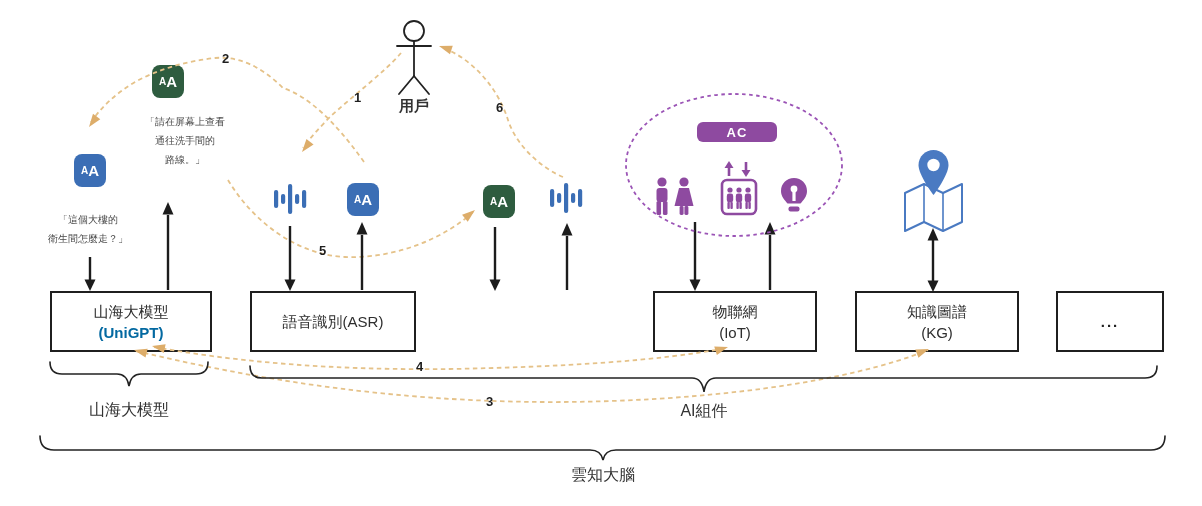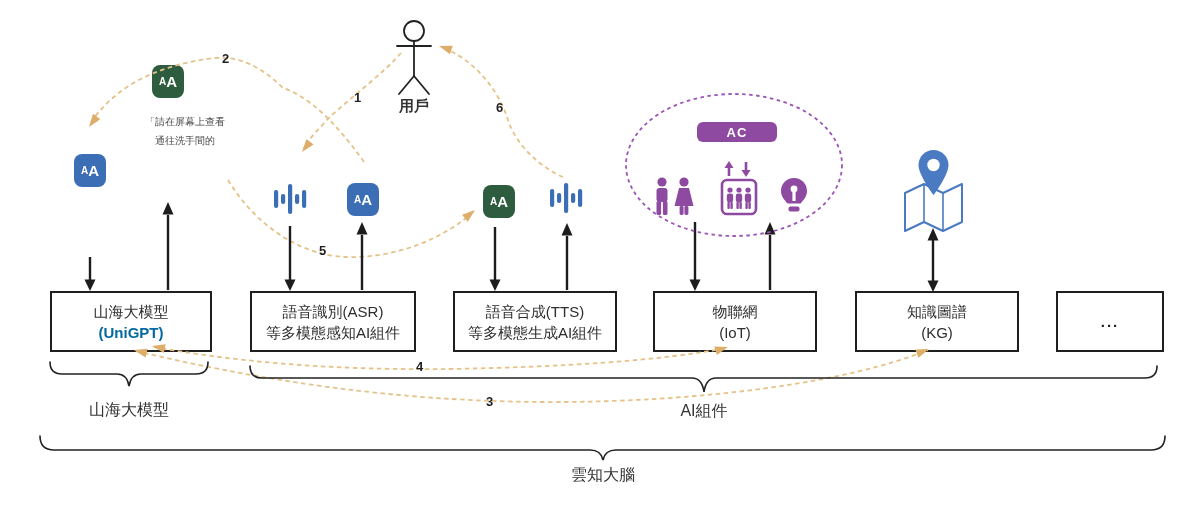--- a/index.html
+++ b/index.html
@@ -184,36 +184,36 @@
     <span class="a1">A</span>
       <span class="a2">A</span>
   </div>
   <div class="aa green" style="left:483px;top:185px;">
     <span class="a1">A</span>
       <span class="a2">A</span>
   </div>
 
   <div class="ac" style="left:697px;top:122px;">AC</div>
 
+  <div class="quote" style="left:14px;top:210px;width:148px;">
+    <div>「這個大樓的</div>
+    <div>衛生間怎麼走？」</div>
+  </div>
   <div class="quote" style="left:112px;top:112px;width:146px;">
     <div>「請在屏幕上查看</div>
     <div>通往洗手間的</div>
+    <div>路線。」</div>
   </div>
 
   <div class="box" style="left:50px;top:291px;width:158px;height:57px;">
     <span>山海大模型</span>
     <span class="b">(UniGPT)</span>
   </div>
   <div class="box" style="left:250px;top:291px;width:162px;height:57px;">
     <span>語音識別(ASR)</span>
-    <span>等多模態感知AI組件</span>
-  </div>
-  <div class="box" style="left:453px;top:291px;width:160px;height:57px;">
-    <span>語音合成(TTS)</span>
-    <span>等多模態生成AI組件</span>
   </div>
   <div class="box" style="left:653px;top:291px;width:160px;height:57px;">
     <span>物聯網</span>
     <span>(IoT)</span>
   </div>
   <div class="box" style="left:855px;top:291px;width:160px;height:57px;">
     <span>知識圖譜</span>
     <span>(KG)</span>
   </div>
   <div class="box" style="left:1056px;top:291px;width:104px;height:57px;">

